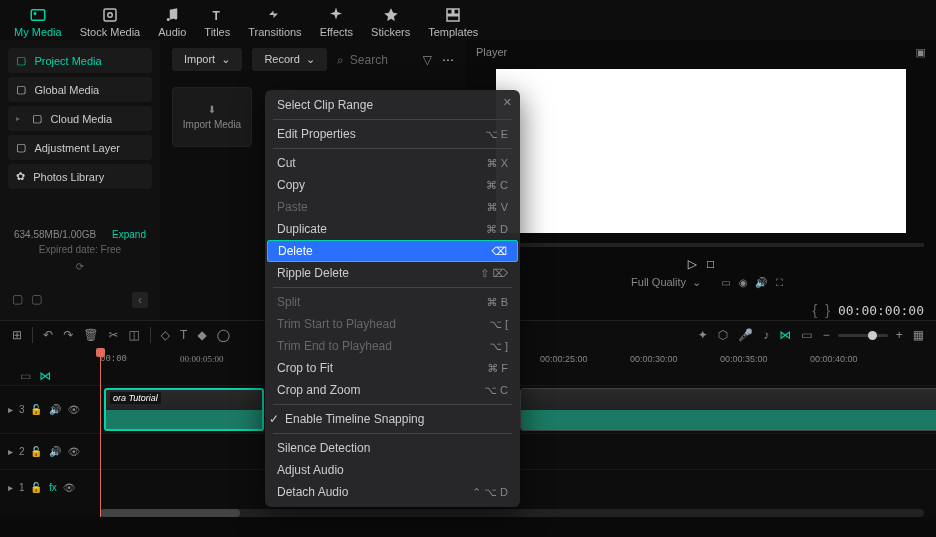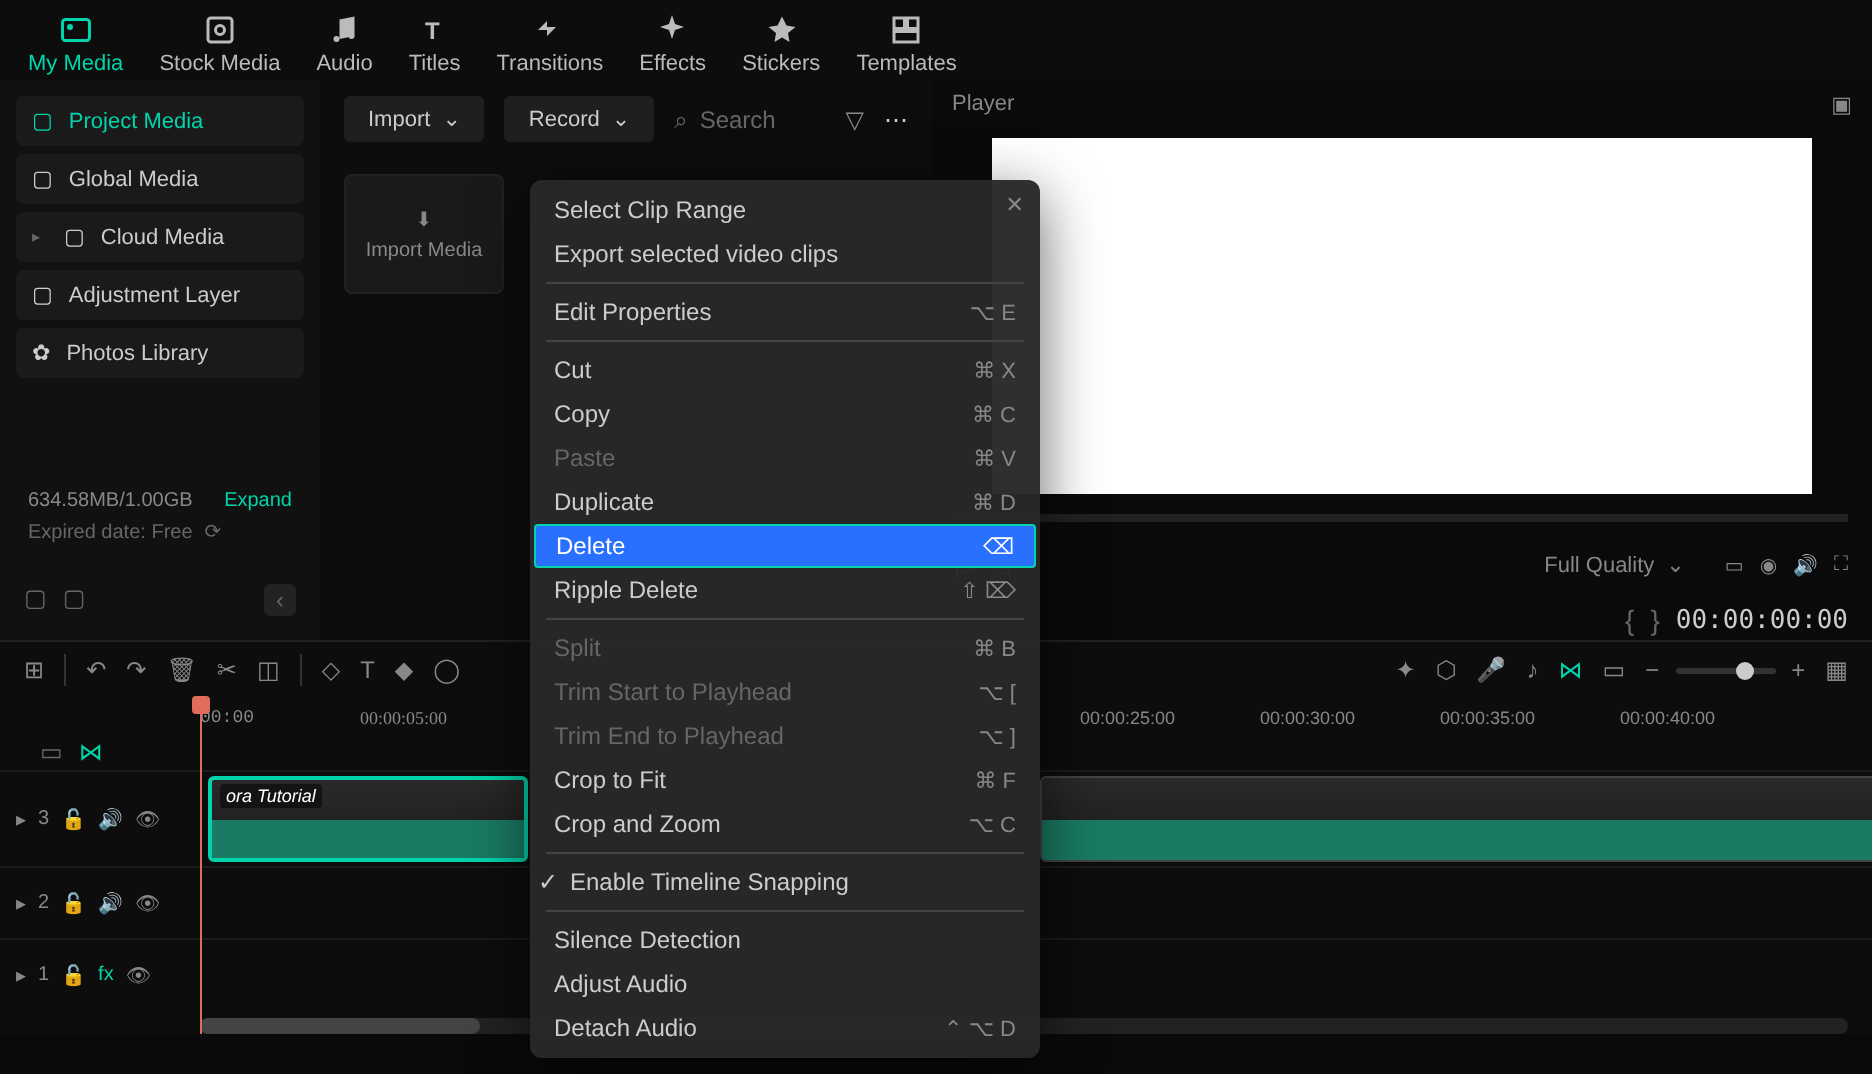--- a/index.html
+++ b/index.html
@@ -12,36 +12,36 @@
 .top-tab span { font-size: 11px; }
 
 .workspace { display: flex; height: 280px; }
 .left-panel { width: 160px; background: #111; padding: 8px; display: flex; flex-direction: column; gap: 4px; }
 .media-item { display: flex; align-items: center; gap: 8px; padding: 6px 8px; background: #1a1a1a; border-radius: 4px; cursor: pointer; font-size: 11px; }
 .media-item.active { color: #00d4aa; }
 .media-item .arrow { width: 8px; font-size: 8px; color: #666; }
 .storage { margin-top: auto; padding: 6px; font-size: 10px; color: #888; }
 .storage-row { display: flex; align-items: center; justify-content: space-between; }
 .expand-btn { color: #00d4aa; font-size: 10px; }
-.expired { font-size: 10px; color: #666; margin-top: 4px; display: flex; align-items: center; gap: 6px; }
+.expired { font-size: 10px; color: #666; margin-top: 4px; display: flex; align-items: center; gap: 6px; flex-direction: column; }
 .bottom-icons { display: flex; gap: 8px; padding: 4px; color: #666; margin-top: 6px; justify-content: space-between; }
 .collapse-btn { background: #222; border-radius: 3px; width: 16px; height: 16px; display: flex; align-items: center; justify-content: center; }
 
 .center-panel { flex: 1; background: #0d0d0d; display: flex; flex-direction: column; }
 .center-toolbar { display: flex; align-items: center; gap: 10px; padding: 8px 12px; }
-.dropdown-btn { background: #1f1f1f; padding: 5px 12px; border-radius: 3px; display: flex; align-items: center; gap: 6px; font-size: 11px; cursor: pointer; }
+.dropdown-btn { background: #1f1f1f; padding: 5px 12px; border-radius: 3px; display: flex; gap: 6px; font-size: 11px; cursor: pointer; }
 .search-box { flex: 1; display: flex; align-items: center; gap: 6px; color: #666; }
 .filter-icon { color: #888; }
 .import-tile { width: 80px; height: 60px; background: #1a1a1a; border: 1px solid #222; border-radius: 4px; display: flex; flex-direction: column; align-items: center; justify-content: center; gap: 4px; margin: 8px 12px; font-size: 10px; color: #888; }
 
 .player-panel { width: 470px; background: #0a0a0a; display: flex; flex-direction: column; }
 .player-header { padding: 6px 10px; font-size: 11px; color: #888; display: flex; justify-content: space-between; }
 .player-viewport { flex: 1; background: #fff; margin: 4px 30px 6px; }
 .player-scrub { height: 4px; background: #222; margin: 4px 12px; }
-.player-controls { display: flex; align-items: center; justify-content: space-between; padding: 6px 12px; }
+.player-controls { display: flex; align-items: center; justify-content: space-between; padding: 6px 12px; flex-direction: column; }
 .pc-left { display: flex; gap: 10px; align-items: center; }
 .pc-right { display: flex; gap: 8px; align-items: center; font-size: 10px; color: #888; }
 .timecode { font-family: monospace; font-size: 13px; color: #ccc; }
 .brackets { font-size: 14px; color: #666; }
 
 .timeline-toolbar { display: flex; align-items: center; padding: 6px 12px; background: #0d0d0d; border-top: 1px solid #222; gap: 10px; }
 .tool-group { display: flex; gap: 10px; align-items: center; color: #888; }
 .tool-sep { width: 1px; height: 16px; background: #333; }
 .zoom-slider { display: flex; align-items: center; gap: 8px; }
 .slider-track { width: 50px; height: 3px; background: #333; border-radius: 2px; position: relative; }
@@ -342,23 +342,20 @@
   <div style="height:8px;background:#222;margin:4px 12px 0 100px;border-radius:4px;">
     <div style="width:140px;height:100%;background:#444;border-radius:4px;"></div>
   </div>
 </div>
 
 <div class="context-menu">
   <div class="cm-close">✕</div>
   <div class="cm-item">
       <span>Select Clip Range</span>
     </div>
-  <div class="cm-item">
-      <span>Export selected video clips</span>
-    </div>
   <div class="cm-sep"></div>
   <div class="cm-item">
       <span>Edit Properties</span>
       <span class="cm-shortcut">⌥ E</span>
     </div>
   <div class="cm-sep"></div>
   <div class="cm-item">
       <span>Cut</span>
       <span class="cm-shortcut">⌘ X</span>
     </div>

